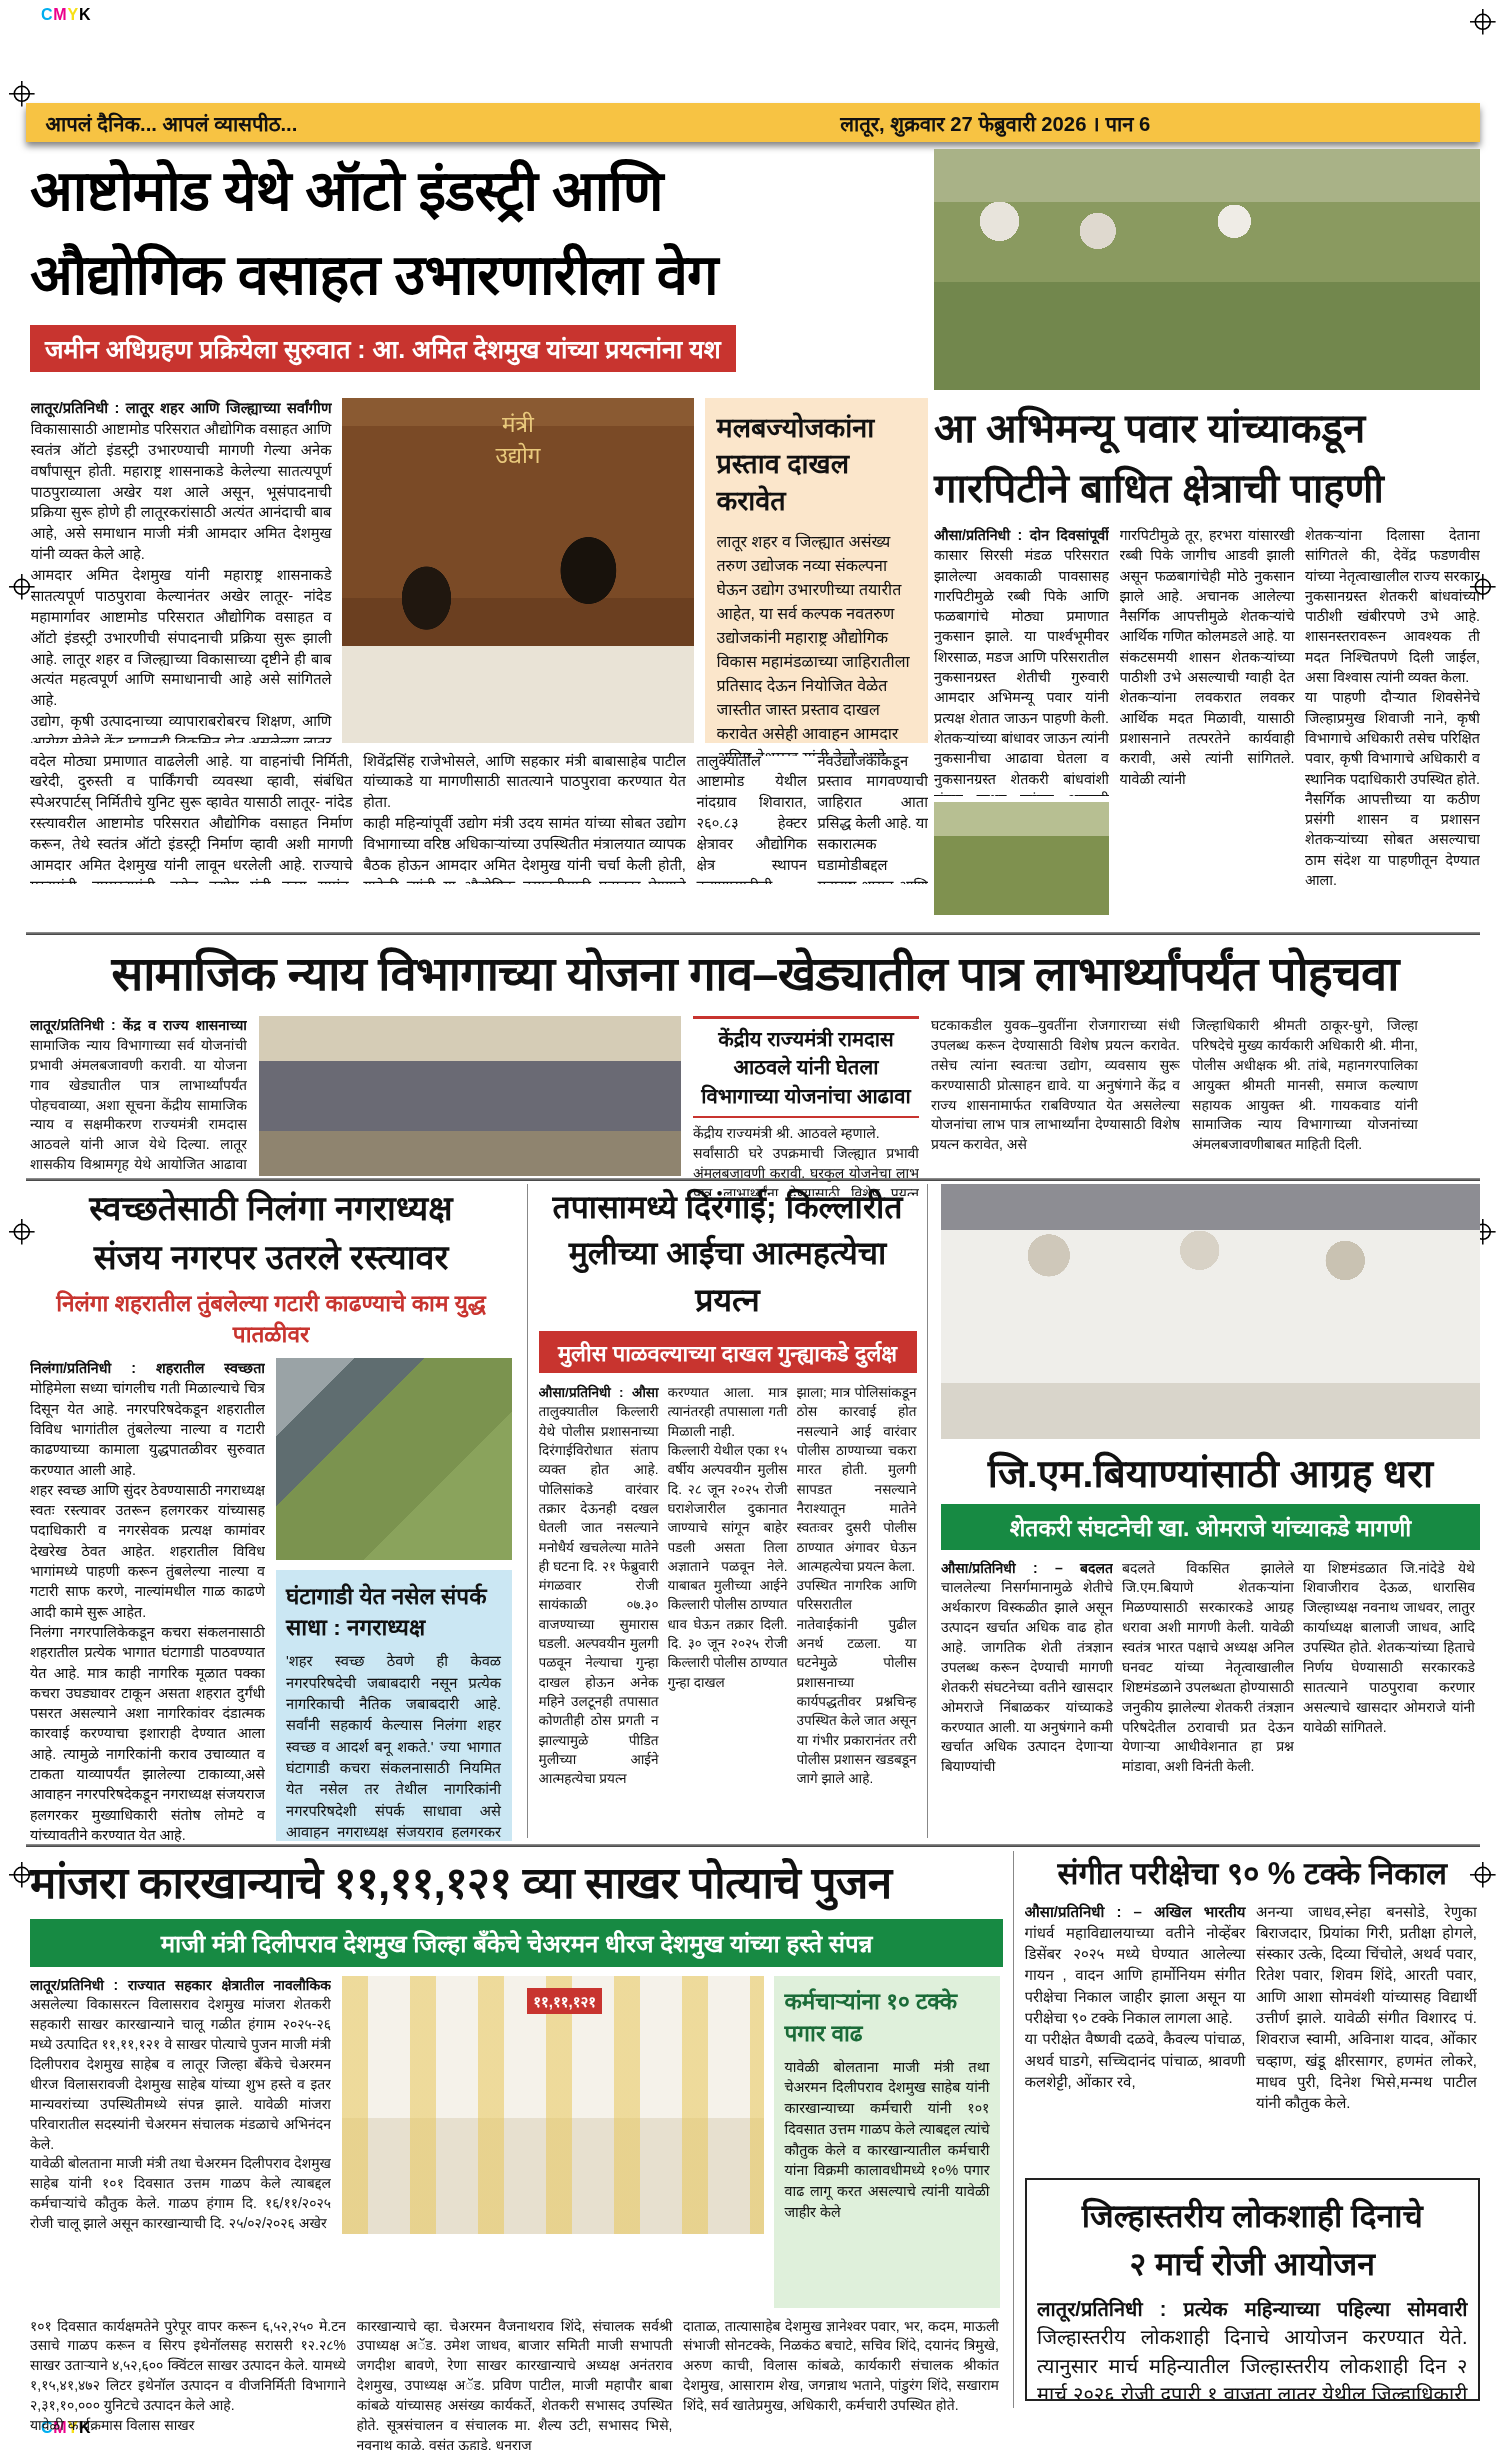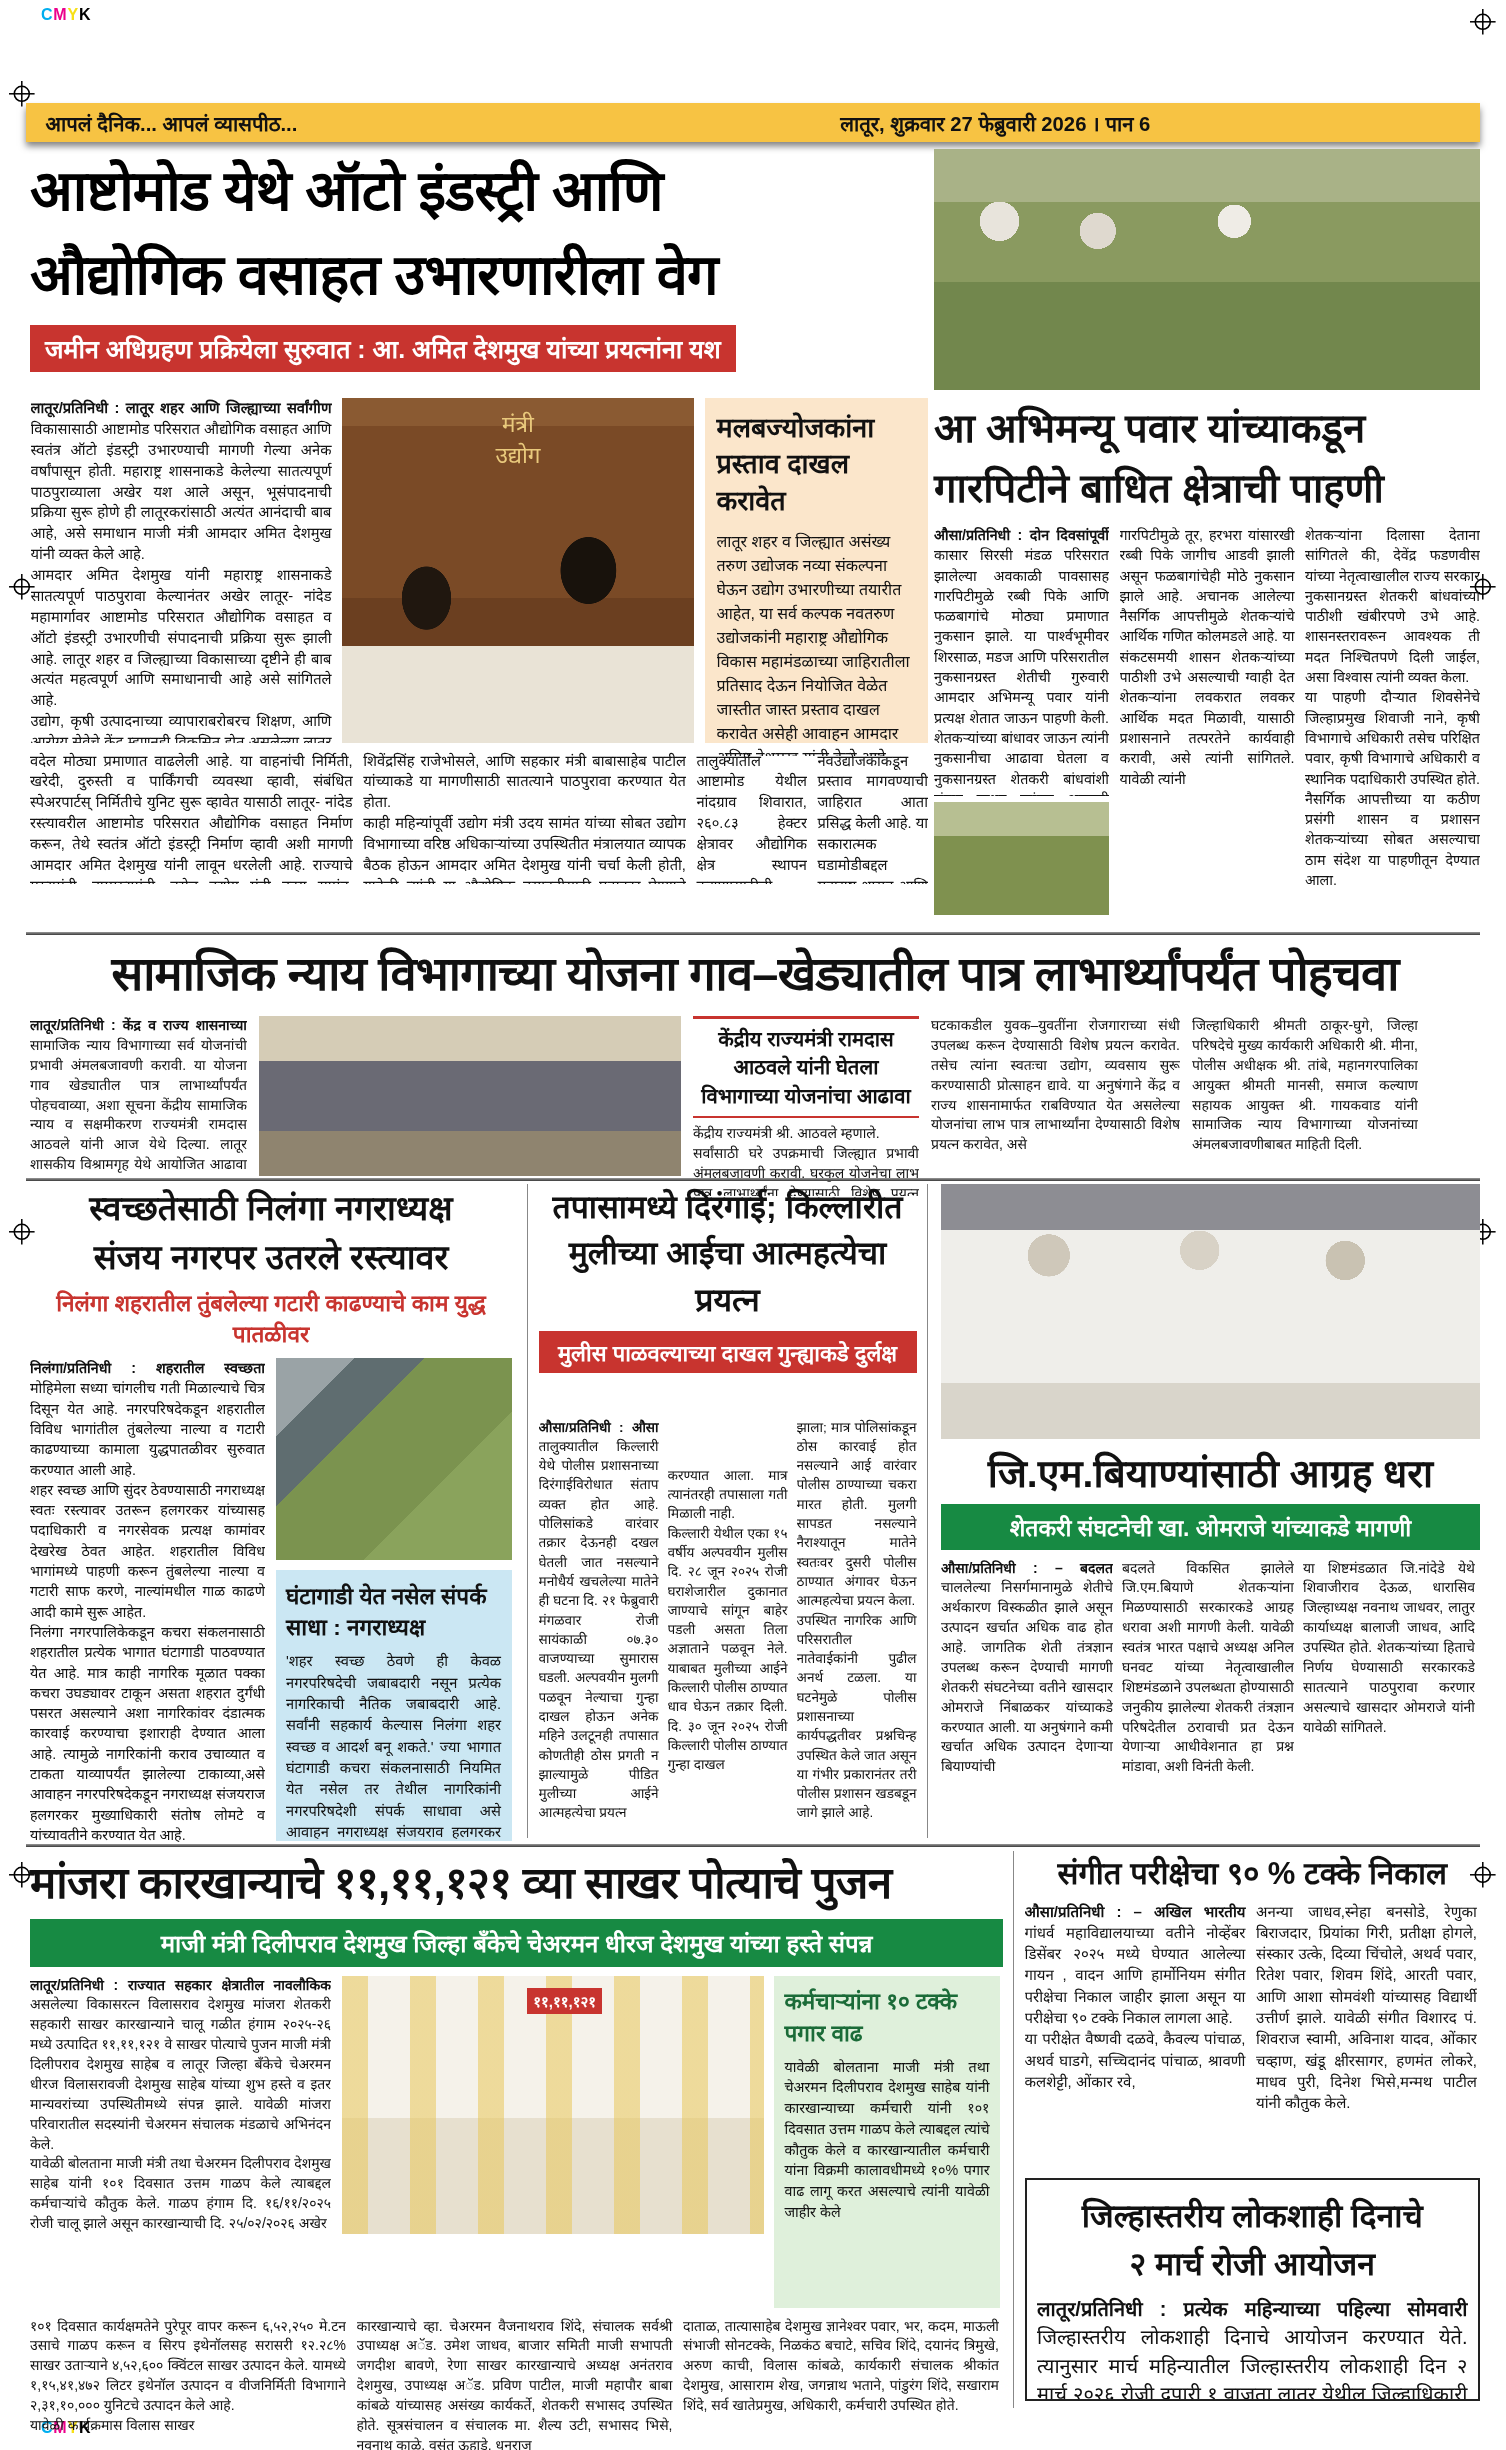--- a/index.html
+++ b/index.html
@@ -95,21 +95,21 @@
     background:linear-gradient(135deg,#9aa3a6 0 18%, #5f6d70 18% 34%, #7b934f 34% 66%, #8aa35c 66% 100%); }
   #swachh-box { margin-top:10px; background:#CBE7F3; padding:10.5px 10.5px; height:271px; overflow:hidden; }
   #swachh-box-title { font-size:22.6px; font-weight:700; line-height:1.4; }
   #swachh-box-body { margin-top:7.5px; font-size:14.7px; line-height:1.45; text-align:justify; white-space:pre-line; }
 
   #tapas { left:527px; top:1184px; width:401px; height:654px; border-left:1.5px solid #888;
     border-right:1.5px solid #888; padding:0 10.5px; }
   #tapas-h1 { font-size:32px; font-weight:700; text-align:center; line-height:1.45; }
   #tapas-kicker { margin:7.5px auto 0; background:#C8342F; color:#fff; font-size:22px; font-weight:700;
     text-align:center; padding:6px 7.5px; }
-  #tapas-cols { display:flex; gap:9px; margin-top:10.5px; height:474px;align-items:center; }
+  #tapas-cols { display:flex; gap:9px; margin-top:10.5px; height:474px; }
   #tapas-cols .tc { width:121px; font-size:13.6px; }
 
   #gm { left:941px; top:1184px; width:539px; height:654px; }
   #gm-photo { width:539px; height:255px;
     background:
       radial-gradient(circle 21px at 20% 28%, #cfc8ba 0 100%, rgba(0,0,0,0) 101%),
       radial-gradient(circle 19.6px at 48% 26%, #d8d2c6 0 100%, rgba(0,0,0,0) 101%),
       radial-gradient(circle 19.6px at 75% 30%, #c9c2b2 0 100%, rgba(0,0,0,0) 101%),
       linear-gradient(180deg,#8d8d93 0 18%, #efeeea 18% 78%, #d9d5cb 78% 100%); }
   #gm-h1 { margin-top:6px; font-size:39px; font-weight:700; text-align:center; }

